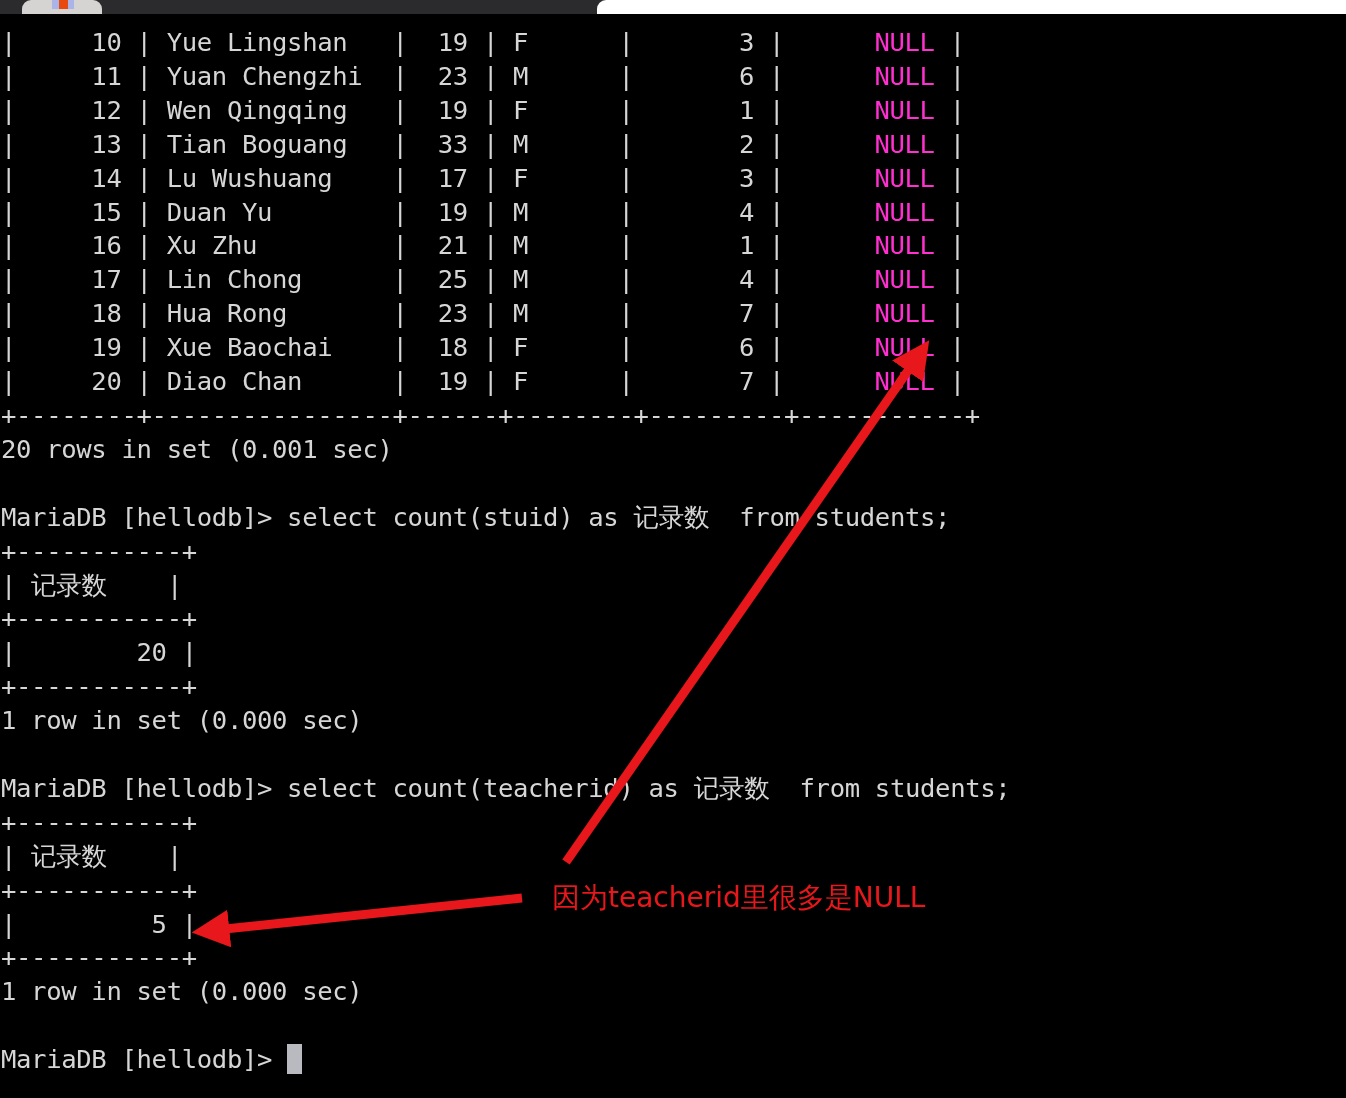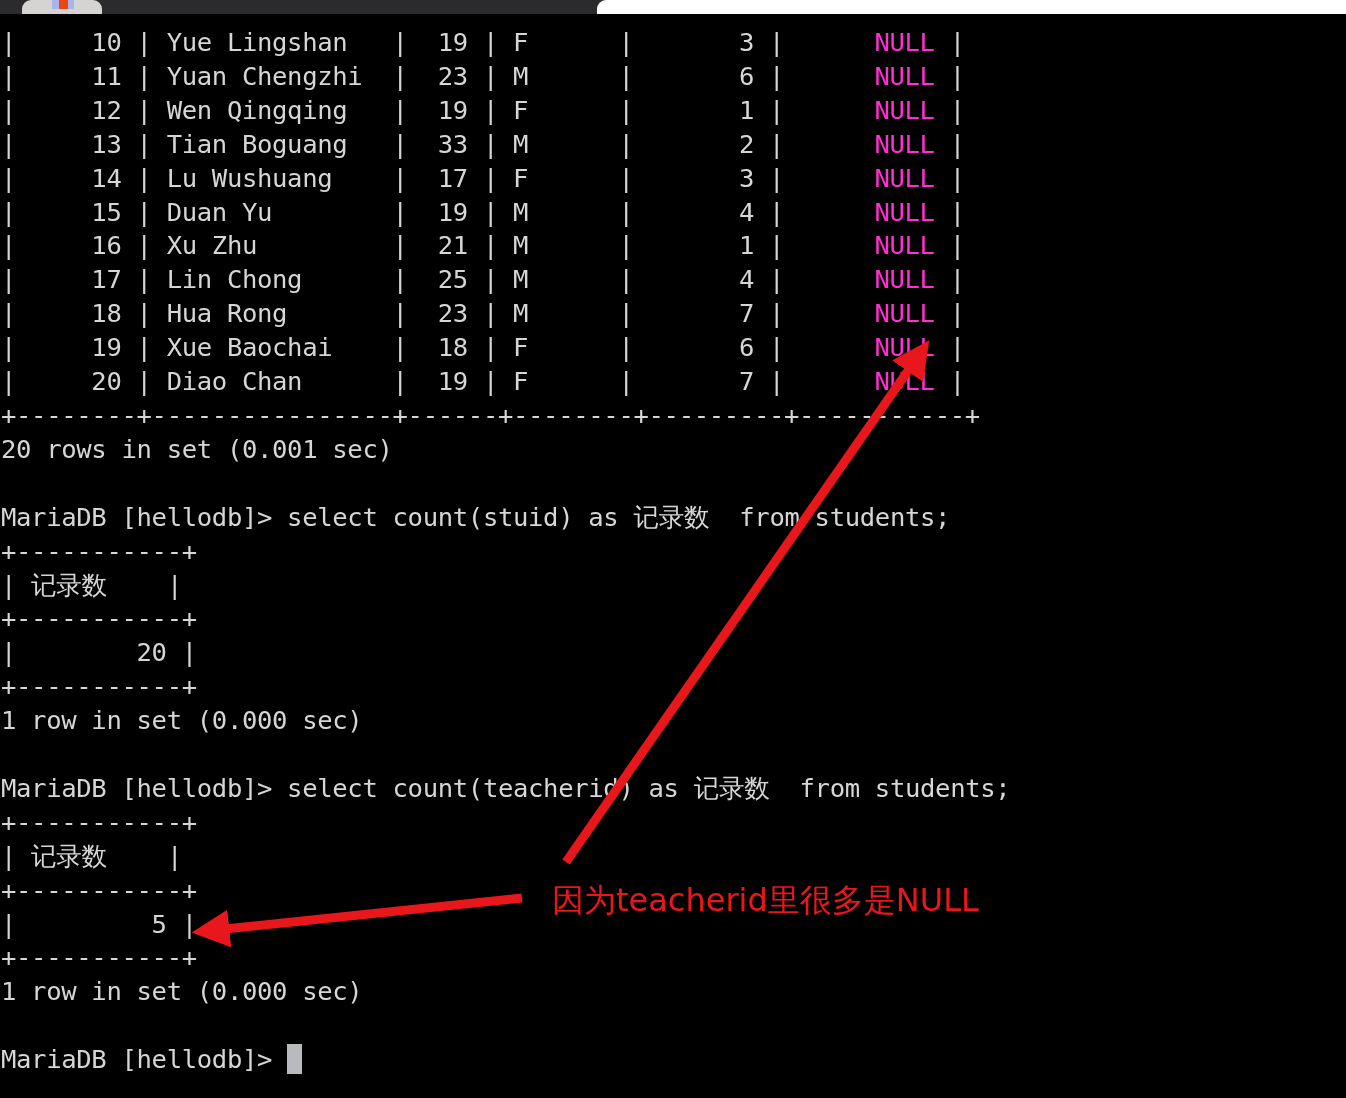--- a/index.html
+++ b/index.html
@@ -90,21 +90,21 @@
     left: 0; top: 0;
     width: 1346px;
     height: 1098px;
     pointer-events: none;
   }
   #annotation-note {
     position: absolute;
     left: 552px;
     top: 879px;
     font-family: "DejaVu Sans", "Liberation Sans", sans-serif;
-    font-size: 32px;
+    font-size: 28px;
     color: #e8171b;
     white-space: pre;
   }
 </style>
 </head>
 <body>
 
 <div id="browser-bar">
   <div class="tab inactive"></div>
   <div class="favicon"></div>

